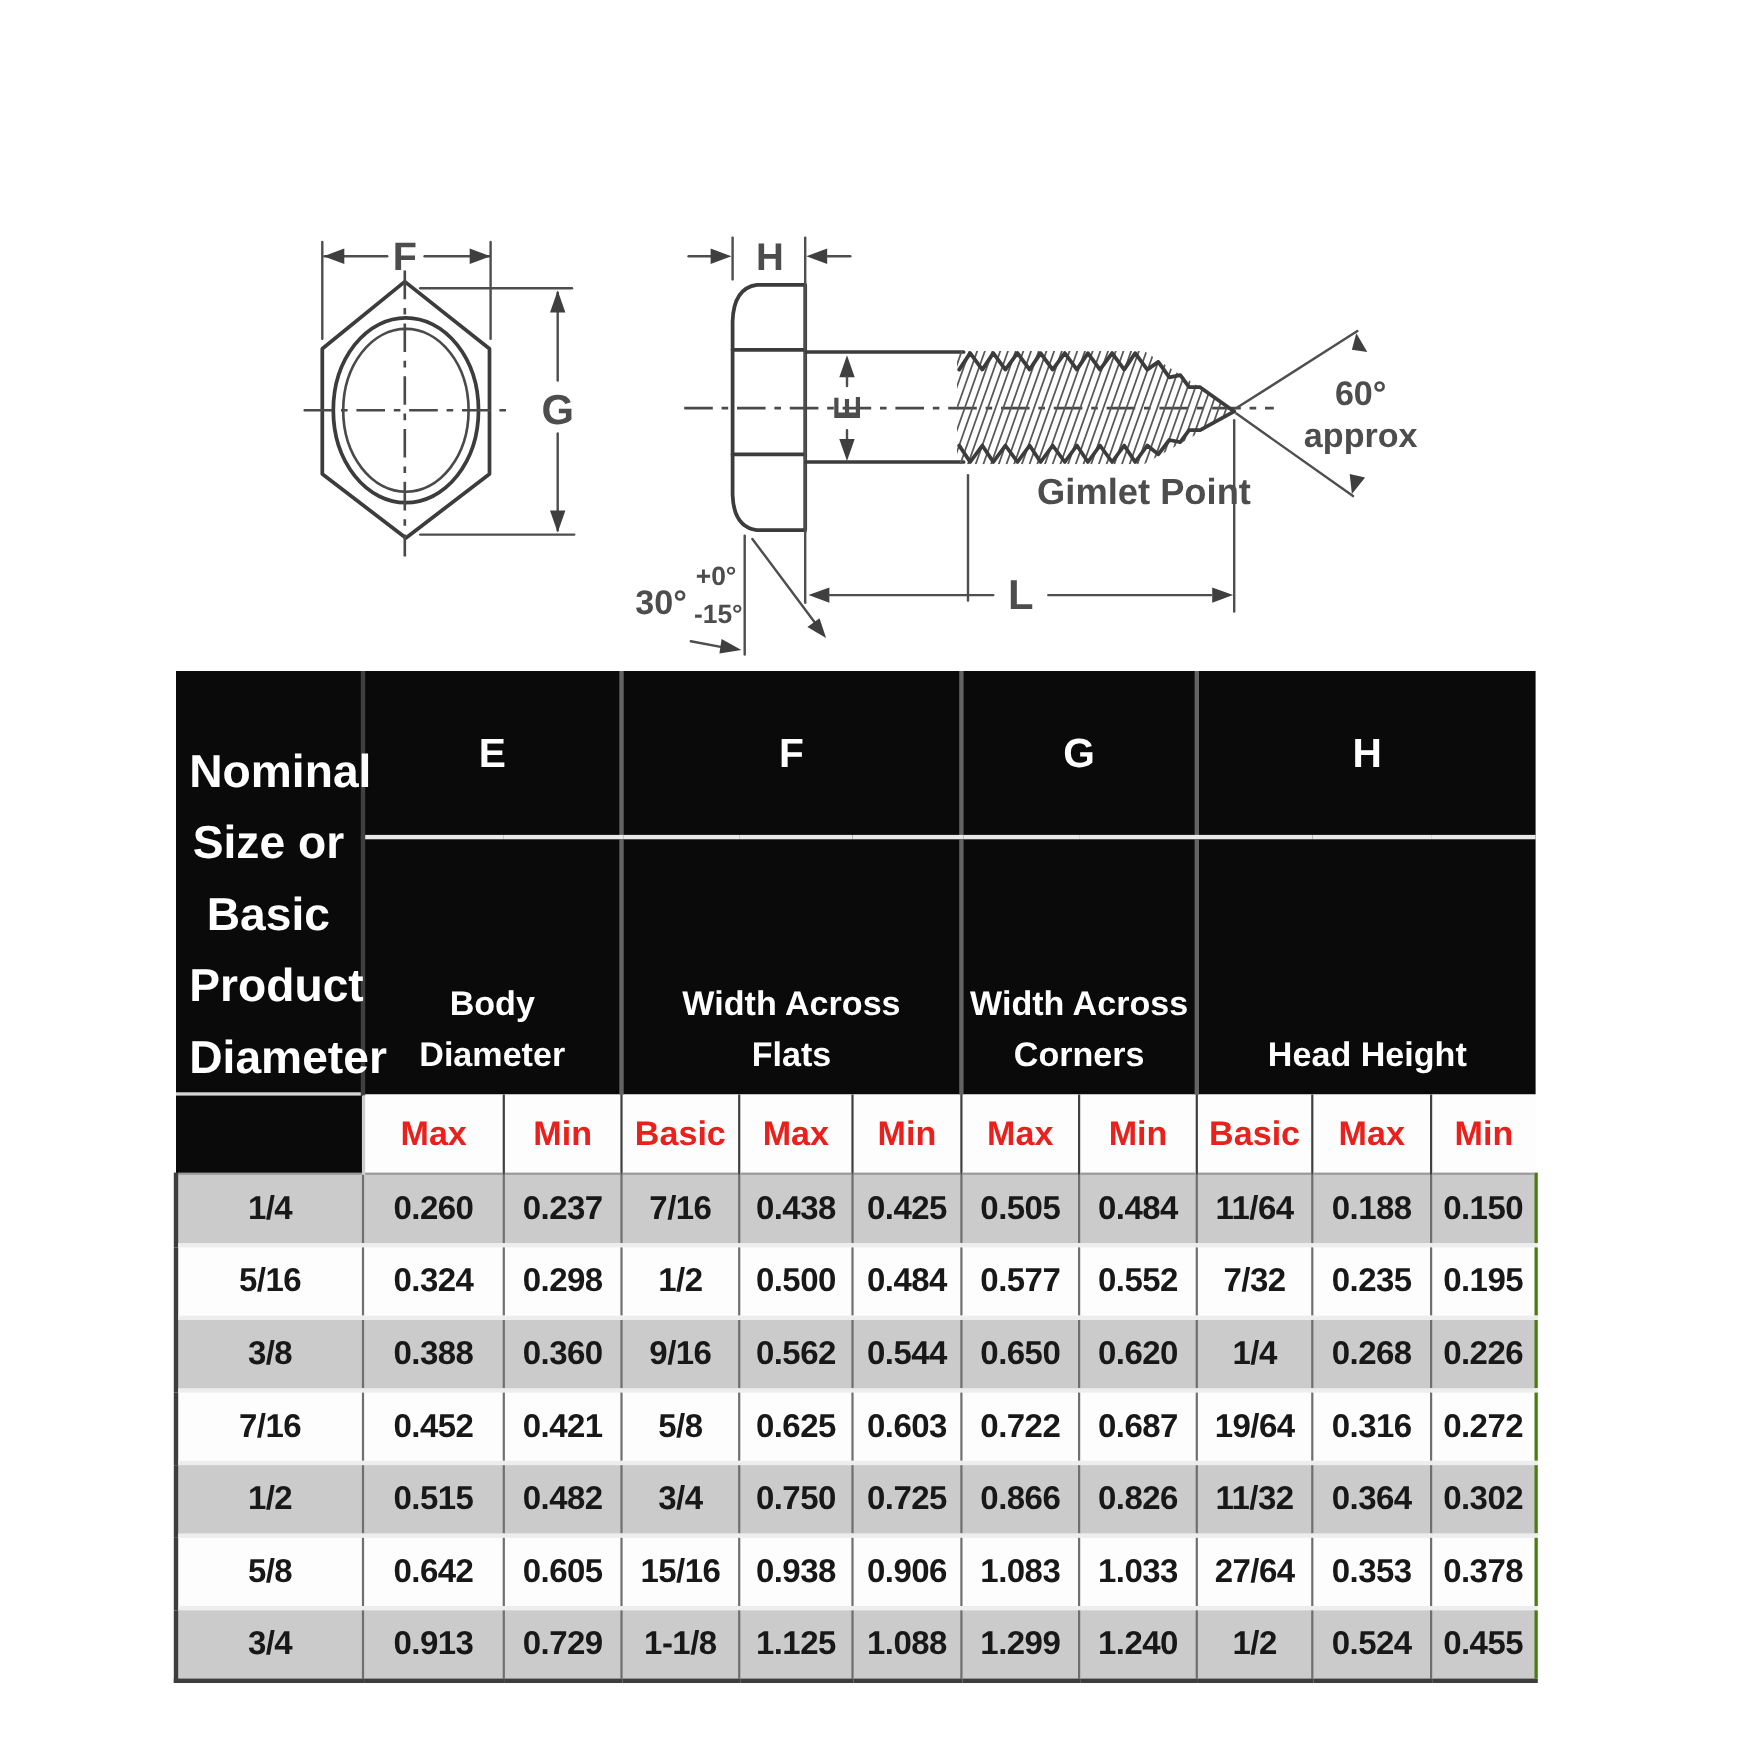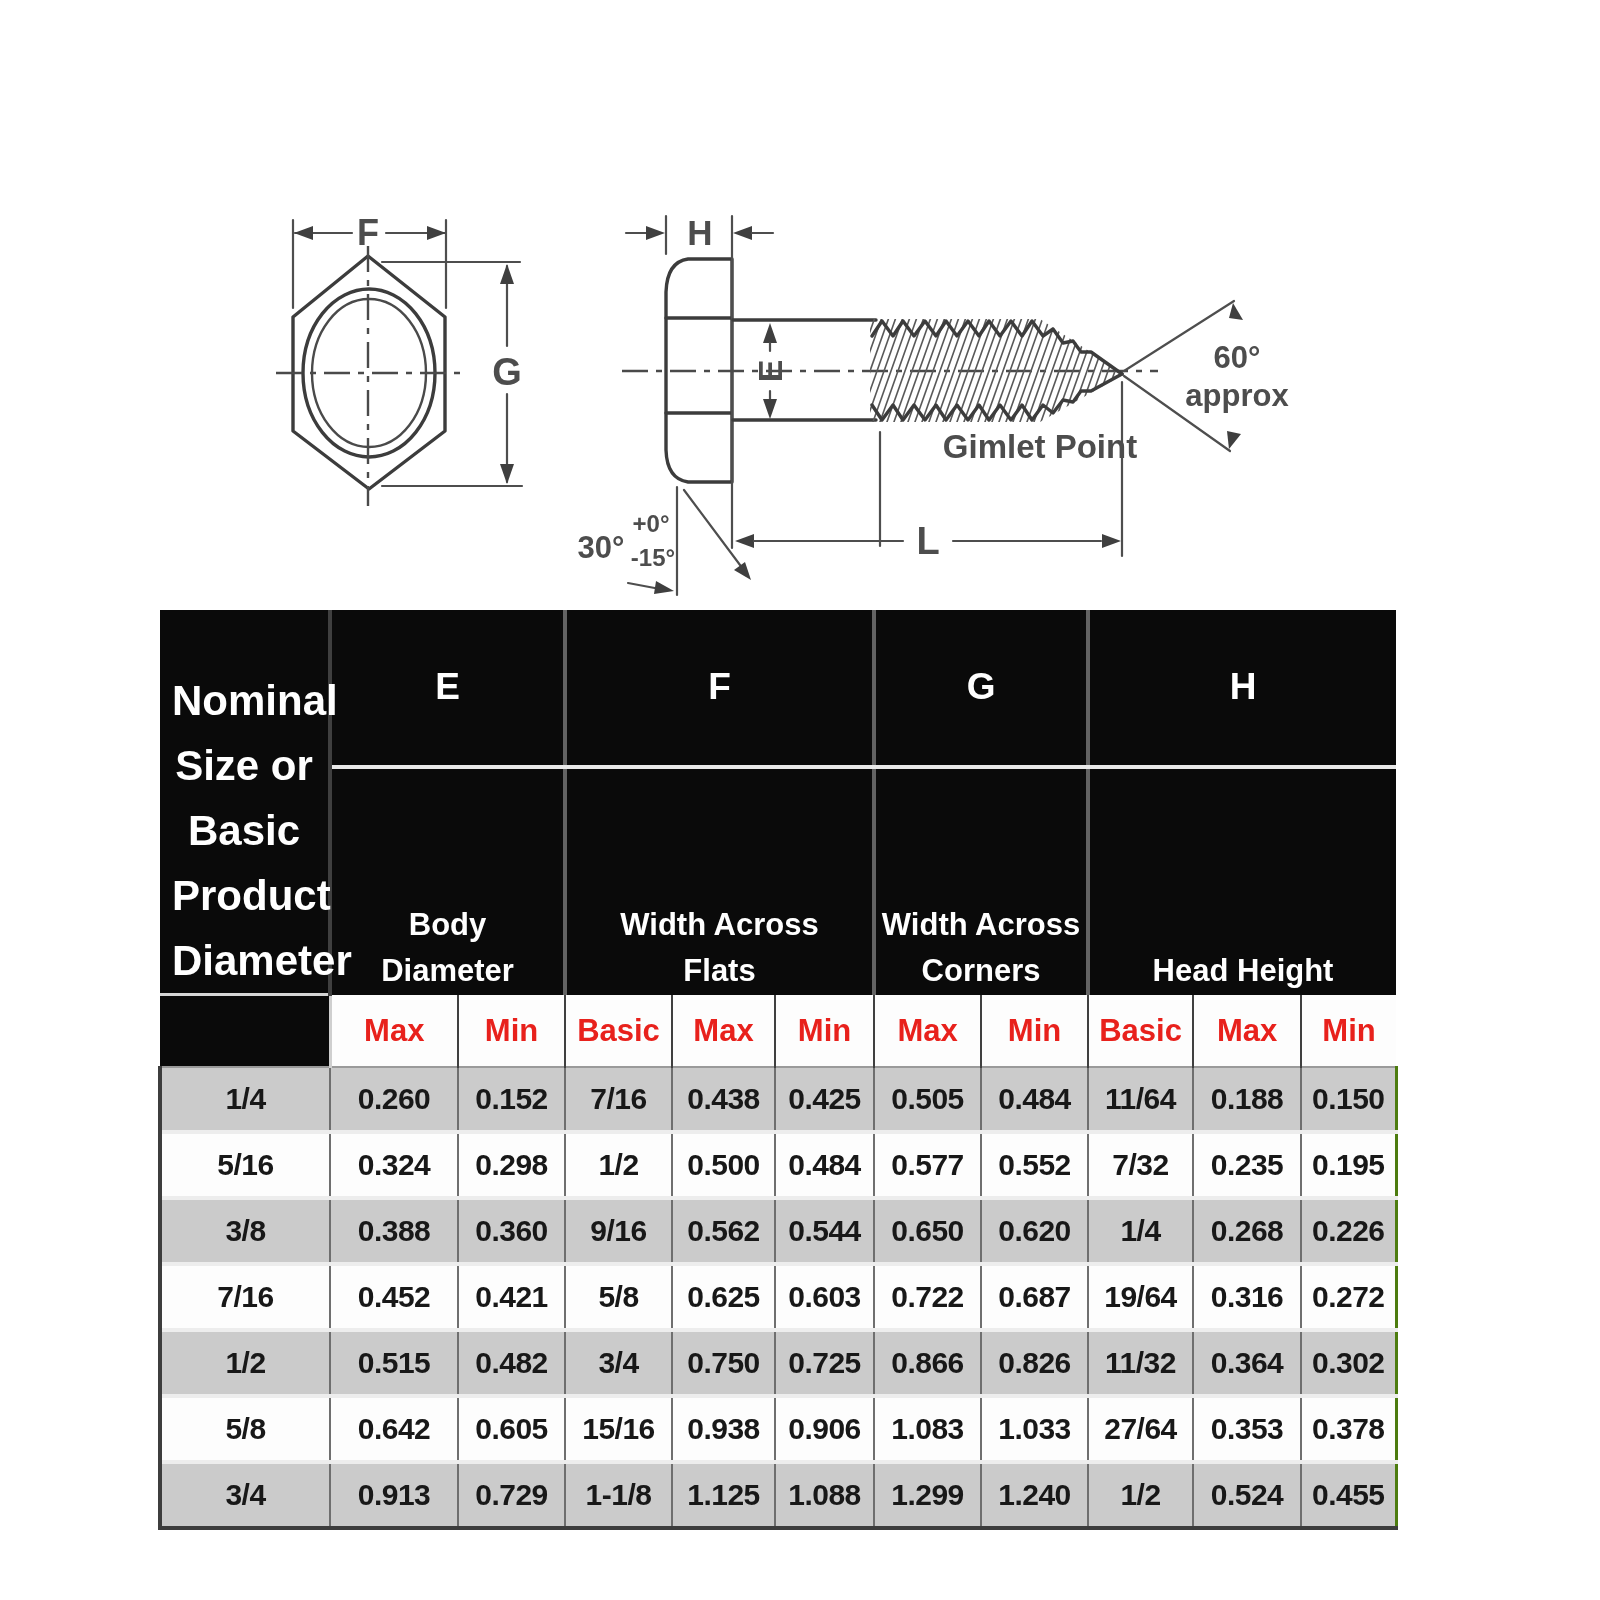--- a/index.html
+++ b/index.html
@@ -20,21 +20,21 @@
   .tablewrap{position:absolute;left:158px;top:610px;}
   table{border-collapse:collapse;table-layout:fixed;width:1236px;}
   th,td{padding:0;font-weight:bold;text-align:center;}
   .band1 th{height:130px;background:#0a0a0a;color:#ffffff;font-size:37px;
             border-right:4px solid #636363;border-bottom:4px solid #e9e9e9;}
   .band1 th:last-child{border-right:none;}
   th.corner{background:#0a0a0a;color:#ffffff;font-size:42px;line-height:1.55;
             border-right:4px solid #3f3f3f;border-bottom:none;
             vertical-align:top;padding:58px 12px 0 12px;}
   .band2 th{height:190px;background:#0a0a0a;color:#ffffff;font-size:31px;
-            vertical-align:bottom;padding-bottom:0;border-right:4px solid #636363;}
+            vertical-align:bottom;padding-bottom:12px;border-right:4px solid #636363;}
   .band2 th:last-child{border-right:none;}
   .band2 span{display:inline-block;line-height:1.5;}
   .gn0 span{max-width:170px;}
   .gn1 span{max-width:250px;}
   .gn2 span{max-width:210px;}
   .gn3 span{max-width:320px;}
   .subrow th{height:70px;background:#fdfdfd;color:#e8211c;font-size:31px;
              border-right:2px solid #404040;}
   .subrow th:last-child{border-right:none;}
   .subrow th.corner-empty{background:#0a0a0a;border-top:3px solid #d6d6d6;
@@ -244,21 +244,21 @@
           <th>Min</th>
           <th>Basic</th>
           <th>Max</th>
           <th>Min</th>
         </tr>
       </thead>
       <tbody id="tbody">
           <tr>
             <td>1/4</td>
             <td>0.260</td>
-            <td>0.152</td>
+            <td>0.237</td>
             <td>7/16</td>
             <td>0.438</td>
             <td>0.425</td>
             <td>0.505</td>
             <td>0.484</td>
             <td>11/64</td>
             <td>0.188</td>
             <td>0.150</td>
           </tr>
           <tr>

